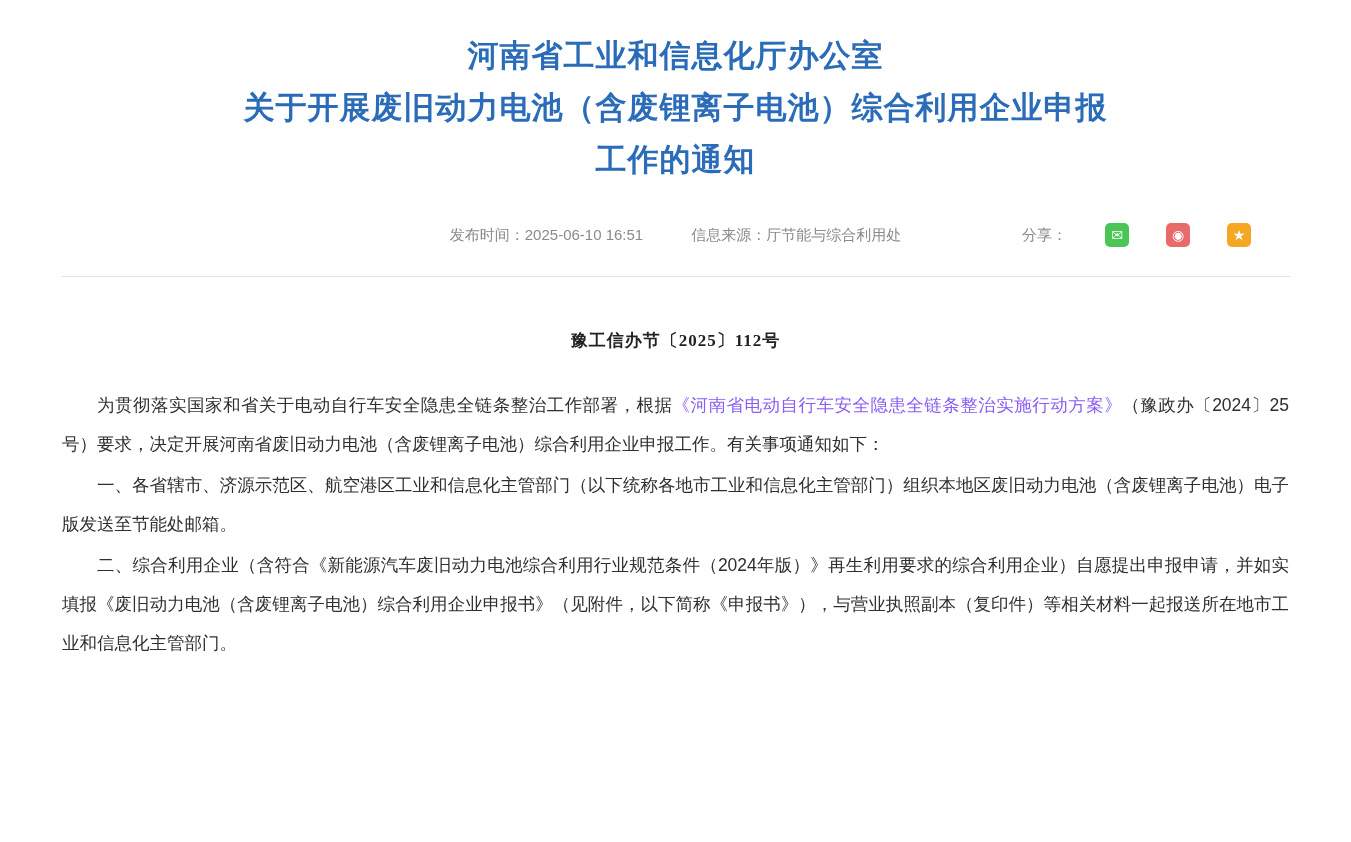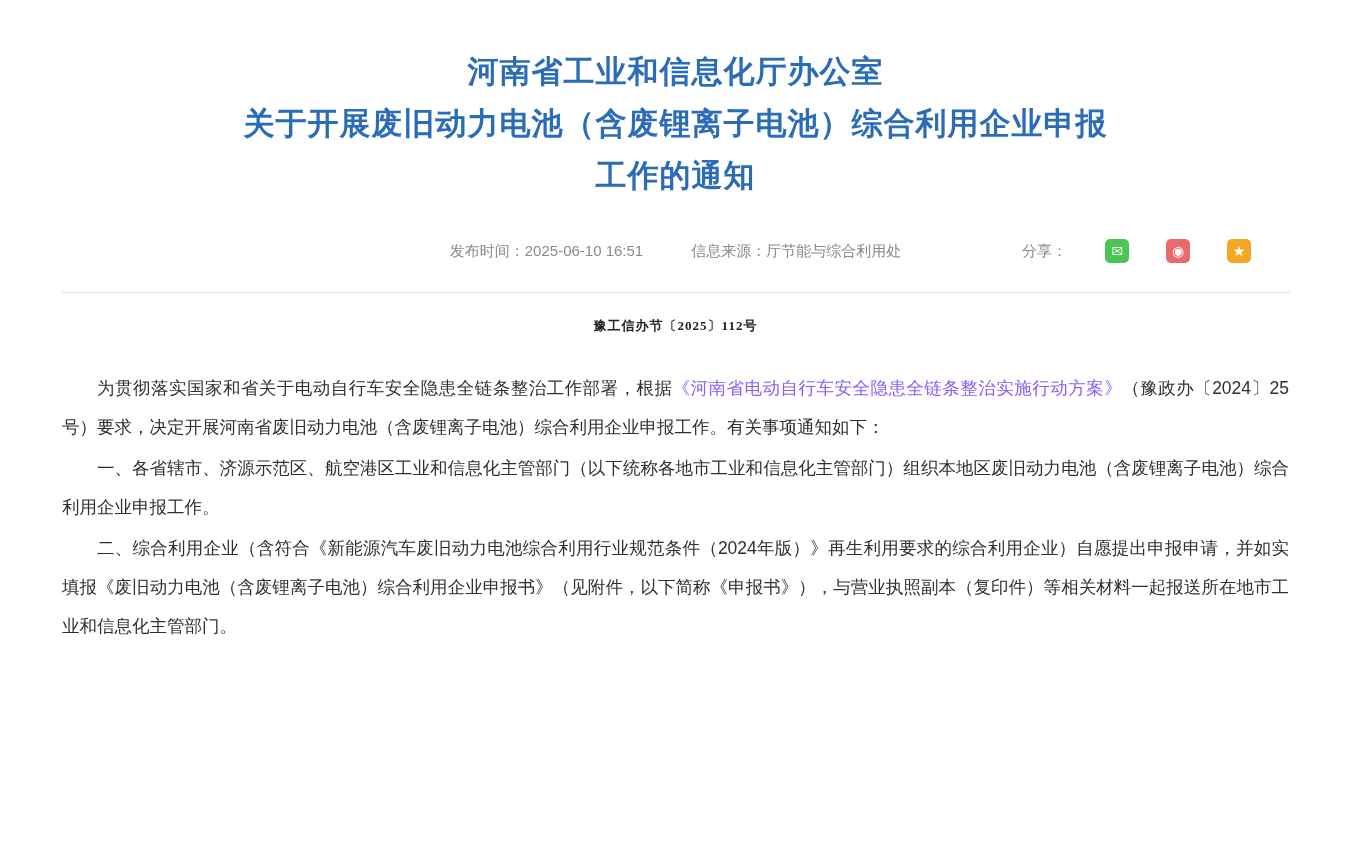--- a/index.html
+++ b/index.html
@@ -22,21 +22,21 @@
   .title-block {
     padding-top: 30px;
     text-align: center;
   }
   .doc-title {
     font-size: 31px;
     line-height: 52px;
     font-weight: bold;
     color: #2b6cb8;
     letter-spacing: 1px;
-    margin: 16px auto;
+    margin: 0 auto;
     max-width: 1050px;
   }
   .meta-row {
     margin-top: 34px;
     display: flex;
     align-items: center;
     justify-content: center;
     position: relative;
     height: 30px;
     font-size: 15px;
@@ -74,24 +74,24 @@
     cursor: pointer;
   }
   .share-icon:last-child { margin-right: 0; }
   .sep {
     margin: 26px auto 0;
     border-top: 1px solid #e2e2e2;
     width: 1228px;
   }
   .docnum {
     text-align: center;
-    margin-top: 24px;
+    margin-top: 52px;
     font-family: "Liberation Serif", "DejaVu Serif", serif;
     font-weight: bold;
-    font-size: 13px;
+    font-size: 17px;
     color: #222222;
     letter-spacing: 1px;
   }
   .body-text {
     margin-top: 34px;
     font-size: 17.5px;
     line-height: 39px;
     color: #2f2f2f;
     text-align: justify;
   }
@@ -138,17 +138,17 @@
       <span class="share-icon fav">★</span>
     </div>
   </div>
 
   <div class="sep"></div>
 
   <div class="docnum">豫工信办节〔2025〕112号</div>
 
   <div class="body-text">
     <p class="indent"><span>为贯彻落实国家和省关于电动自行车安全隐患全链条整治工作部署，根据</span><a class="link" href="#">《河南省电动自行车安全隐患全链条整治实施行动方案》</a><span>（豫政办〔2024〕25号）要求，决定开展河南省废旧动力电池（含废锂离子电池）综合利用企业申报工作。有关事项通知如下：</span></p>
-    <p class="indent">一、各省辖市、济源示范区、航空港区工业和信息化主管部门（以下统称各地市工业和信息化主管部门）组织本地区废旧动力电池（含废锂离子电池）综合利用企业申报工作。</p>
+    <p class="indent">一、各省辖市、济源示范区、航空港区工业和信息化主管部门（以下统称各地市工业和信息化主管部门）组织本地区废旧动力电池（含废锂离子电池）电子版发送至节能处邮箱。</p>
     <p class="indent">二、综合利用企业（含符合《新能源汽车废旧动力电池综合利用行业规范条件（2024年版）》再生利用要求的综合利用企业）自愿提出申报申请，并如实填报《废旧动力电池（含废锂离子电池）综合利用企业申报书》（见附件，以下简称《申报书》），与营业执照副本（复印件）等相关材料一起报送所在地市工业和信息化主管部门。</p>
   </div>
 
 </div>
 
 </body></html>

